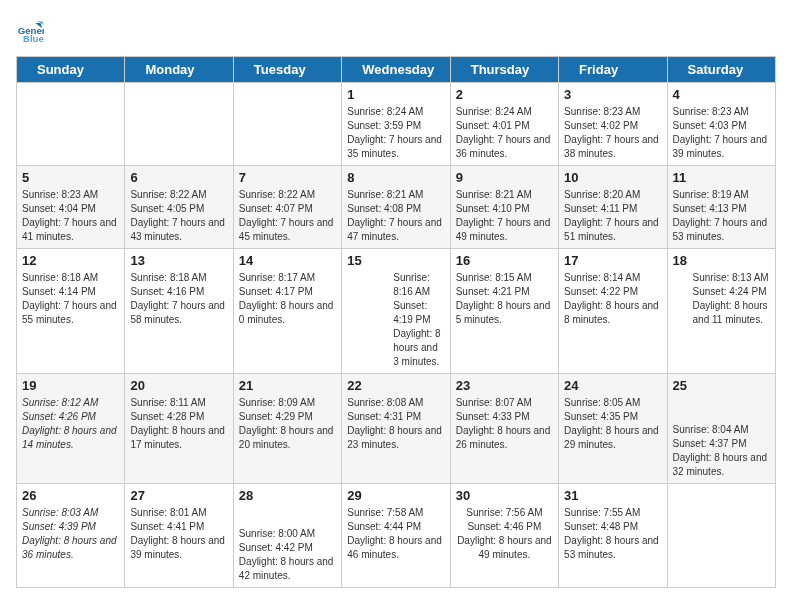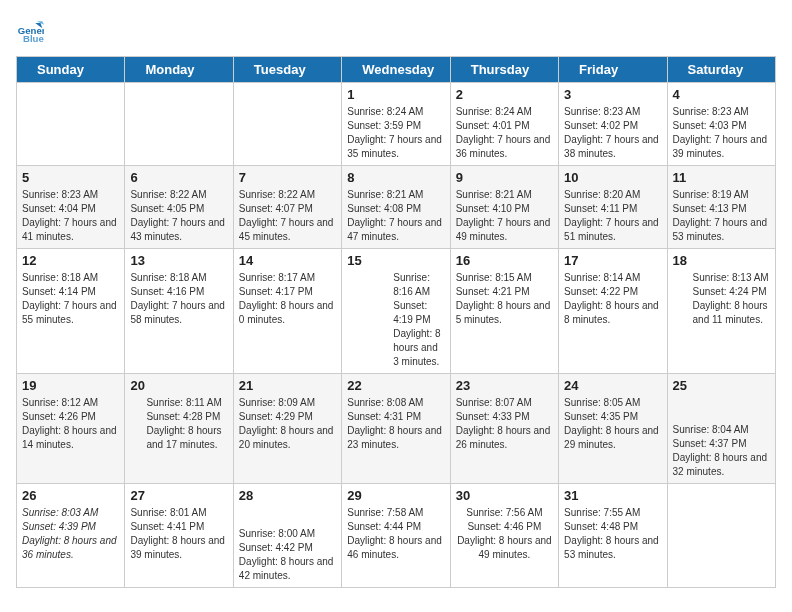--- a/index.html
+++ b/index.html
@@ -226,27 +226,27 @@
         <td>
           <div class="day-num">18</div>
           <div class="day-info" style="white-space: pre-line; margin-left: 20px;">Sunrise: 8:13 AM
 Sunset: 4:24 PM
 Daylight: 8 hours and 11 minutes.</div>
         </td>
       </tr>
       <tr>
         <td>
           <div class="day-num">19</div>
-          <div class="day-info" style="white-space: pre-line;">Sunrise: 8:12 AM
+          <div class="day-info" style="white-space: pre-line; font-style: italic;">Sunrise: 8:12 AM
 Sunset: 4:26 PM
 Daylight: 8 hours and 14 minutes.</div>
         </td>
         <td>
           <div class="day-num">20</div>
-          <div class="day-info" style="white-space: pre-line; margin-left: 16px;">Sunrise: 8:11 AM
+          <div class="day-info" style="white-space: pre-line;">Sunrise: 8:11 AM
 Sunset: 4:28 PM
 Daylight: 8 hours and 17 minutes.</div>
         </td>
         <td>
           <div class="day-num">21</div>
           <div class="day-info" style="white-space: pre-line;">Sunrise: 8:09 AM
 Sunset: 4:29 PM
 Daylight: 8 hours and 20 minutes.</div>
         </td>
         <td>

